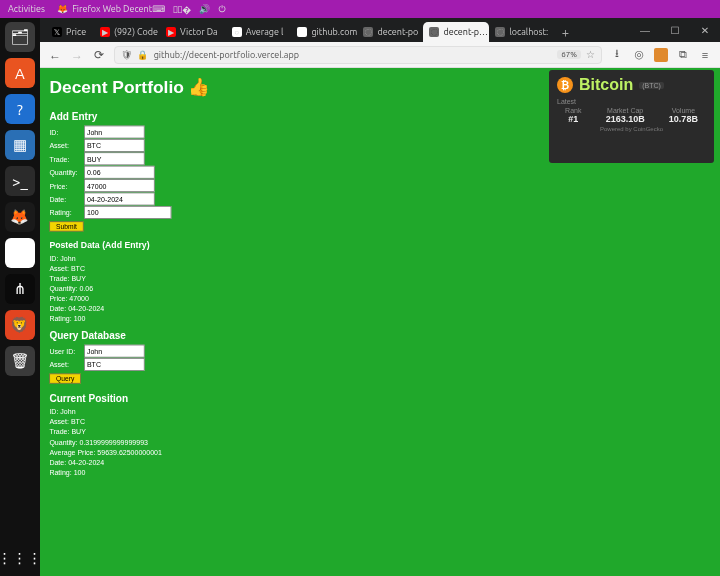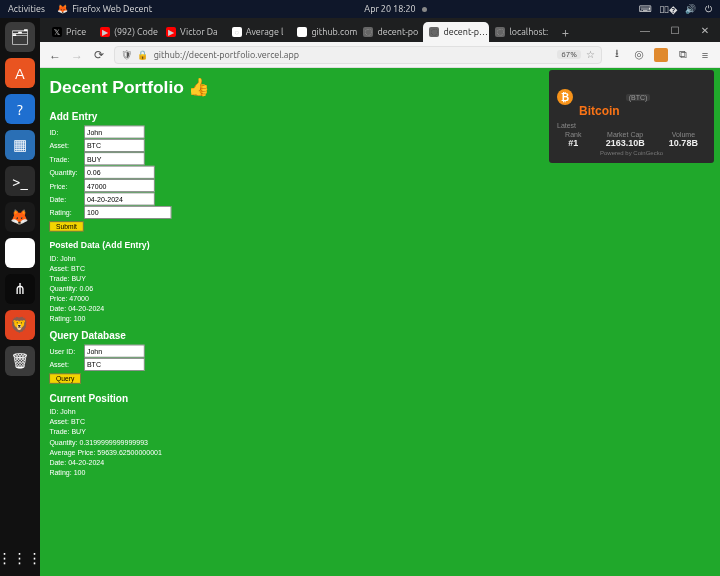--- a/index.html
+++ b/index.html
@@ -1,18 +1,18 @@
 <!DOCTYPE html>
 <html><head>
 <meta charset="utf-8">
 <style>
   * { box-sizing: border-box; margin: 0; padding: 0; }
   html, body { width: 720px; height: 576px; overflow: hidden; font-family: "Ubuntu", "Segoe UI", sans-serif; background:#000; }
   
-  .sysbar { height: 18px; background:#0f172a; color:#ddd; display:flex; align-items:center; font-size:9px; padding:0 8px; }
+  .sysbar { height: 18px; background:#a21caf; color:#ddd; display:flex; align-items:center; font-size:9px; padding:0 8px; }
   .sysbar .left, .sysbar .center, .sysbar .right { display:flex; align-items:center; gap:12px; }
   .sysbar .center { flex:1; justify-content:center; gap:6px; }
   .sysbar .right { gap:8px; }
   .sysbar .ff { display:flex; align-items:center; gap:4px;}
   
   .launcher { position:absolute; top:18px; left:0; width:40px; bottom:0; background: linear-gradient(#111,#111); display:flex; flex-direction:column; align-items:center; padding-top:4px; gap:6px; }
   .launcher .tile { width:30px; height:30px; border-radius:6px; display:flex; align-items:center; justify-content:center; font-size:15px; color:#fff; }
   .launcher .apps { margin-top:auto; margin-bottom:10px; color:#fff; font-size:14px; letter-spacing:1px; }
   
   .browser { position:absolute; top:18px; left:40px; right:0; bottom:0; background:#fff; display:flex; flex-direction:column; }
@@ -42,45 +42,41 @@
   .fr input { height:19px; border:1px solid #666; font-size:10.5px; padding:0 3px; width:90px; background:#fff; color:#000; }
   .fr.wide input { width:105px; }
   .fr.wider input { width:130px; }
   .btn { background:#f4d400; border:1px solid #555; color:#000; font-size:10px; padding:1px 9px; margin:3px 0; cursor:pointer; }
   .kv { font-size:10.5px; margin:3px 0; }
   .kv span:first-child::after { content:": "; }
   
   .widget { position:absolute; top:2px; right:6px; width:165px; height:93px; background:#2a2a2a; border-radius:3px; color:#ddd; font-family: Arial, sans-serif; }
   .widget .row1 { display:flex; align-items:center; gap:6px; padding:6px 8px 2px; }
   .widget .coin { width:16px; height:16px; border-radius:50%; background:#f7931a; color:#fff; display:flex; align-items:center; justify-content:center; font-size:10px; font-weight:bold; }
-  .widget .name { font-size:12px; font-weight:bold; color:#f97316;margin-top:28px; }
+  .widget .name { font-size:16px; font-weight:bold; color:#bef264; }
   .widget .sym { font-size:7px; color:#999; background:#3a3a3a; padding:0 3px; border-radius:2px;}
   .widget .row2 { padding:0 8px; font-size:10px; }
   .widget .row2 .chg { font-size:8px; color:#7bd48a; }
   .widget .row3 { padding:0 8px; font-size:7px; color:#888; margin-top:2px;}
   .widget .grid { display:flex; justify-content:space-around; padding:2px 4px 0; }
   .widget .gcol { text-align:center; }
   .widget .gcol .lbl { font-size:7px; color:#888; }
   .widget .gcol .val { font-size:9px; color:#eee; font-weight:bold; }
   .widget .foot { text-align:center; font-size:6px; color:#777; margin-top:2px; }
 </style>
 </head>
 <body>
 
 <div class="sysbar">
   <div class="left">
     <span>Activities</span>
     <span class="ff">
       <span>🦊</span>
       <span>Firefox Web Decent</span>
     </span>
-  </div>
-  <div class="center">
-    <span>Apr 20  18:20</span>
-    <span style="width:5px;height:5px;border-radius:50%;background:#888;"></span>
   </div>
   <div class="right">
     <span>⌨</span>
     <span>�ం�</span>
     <span>🔊</span>
     <span>⏻</span>
   </div>
 </div>
 
 <div class="launcher" id="launcher">

